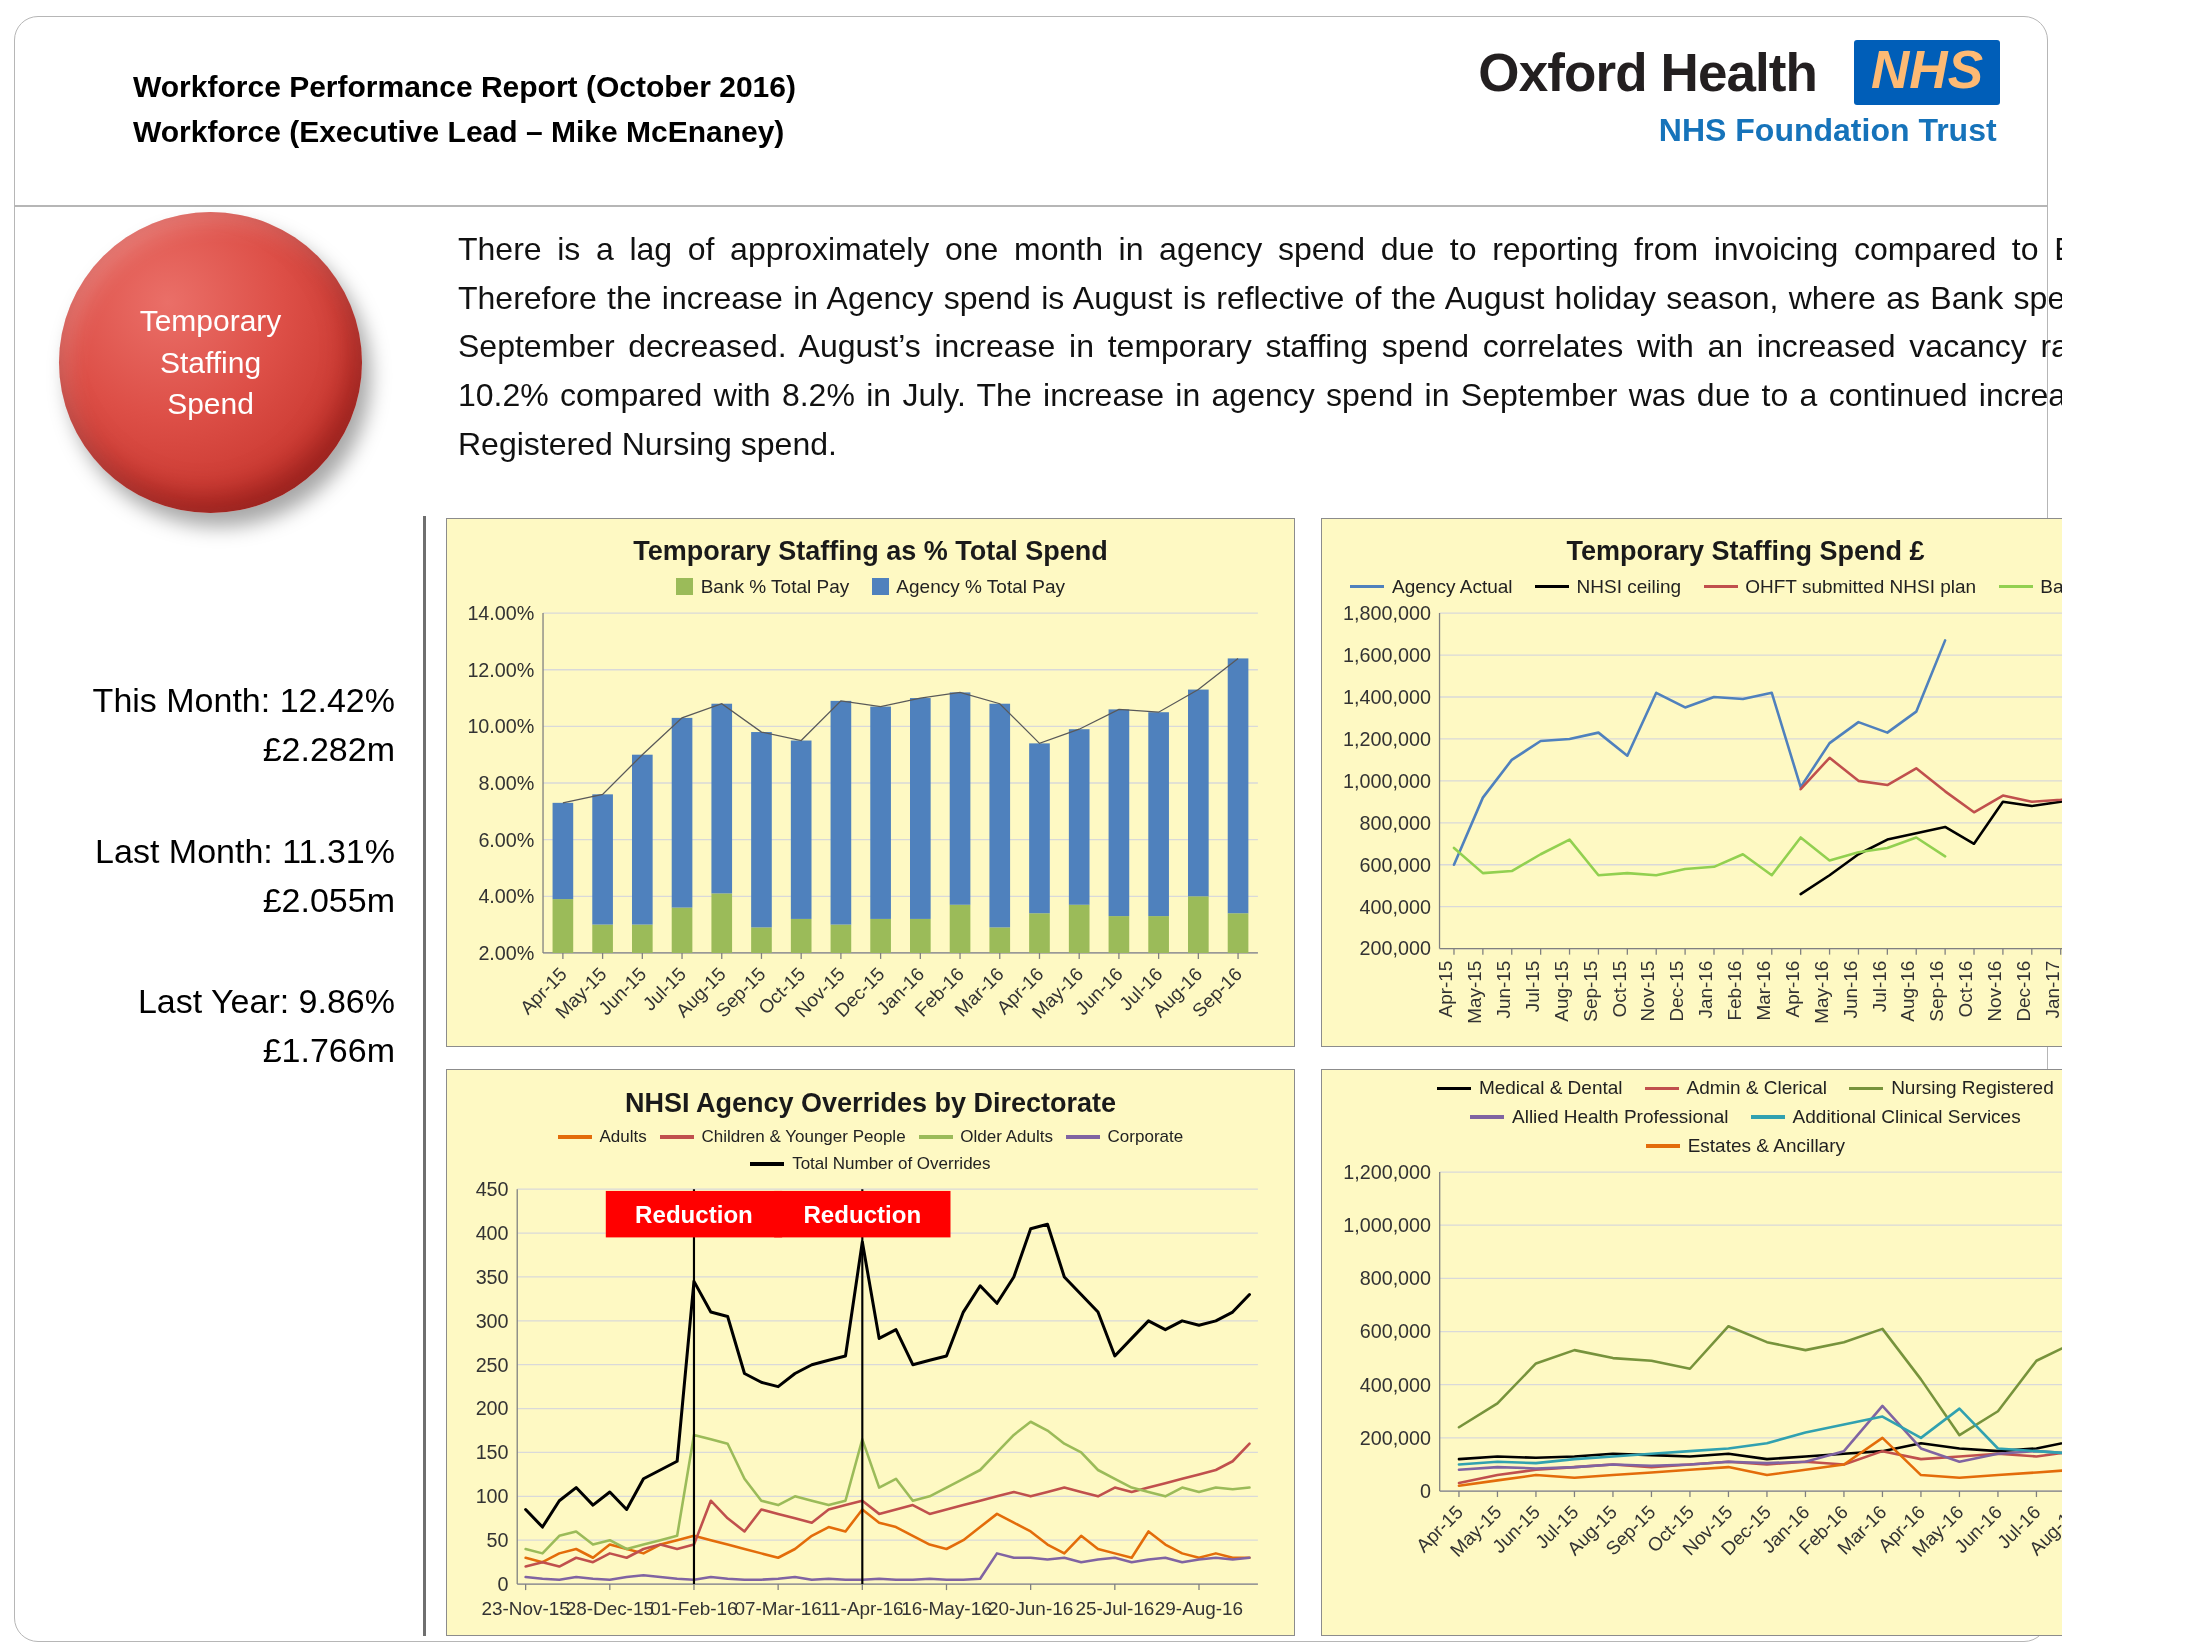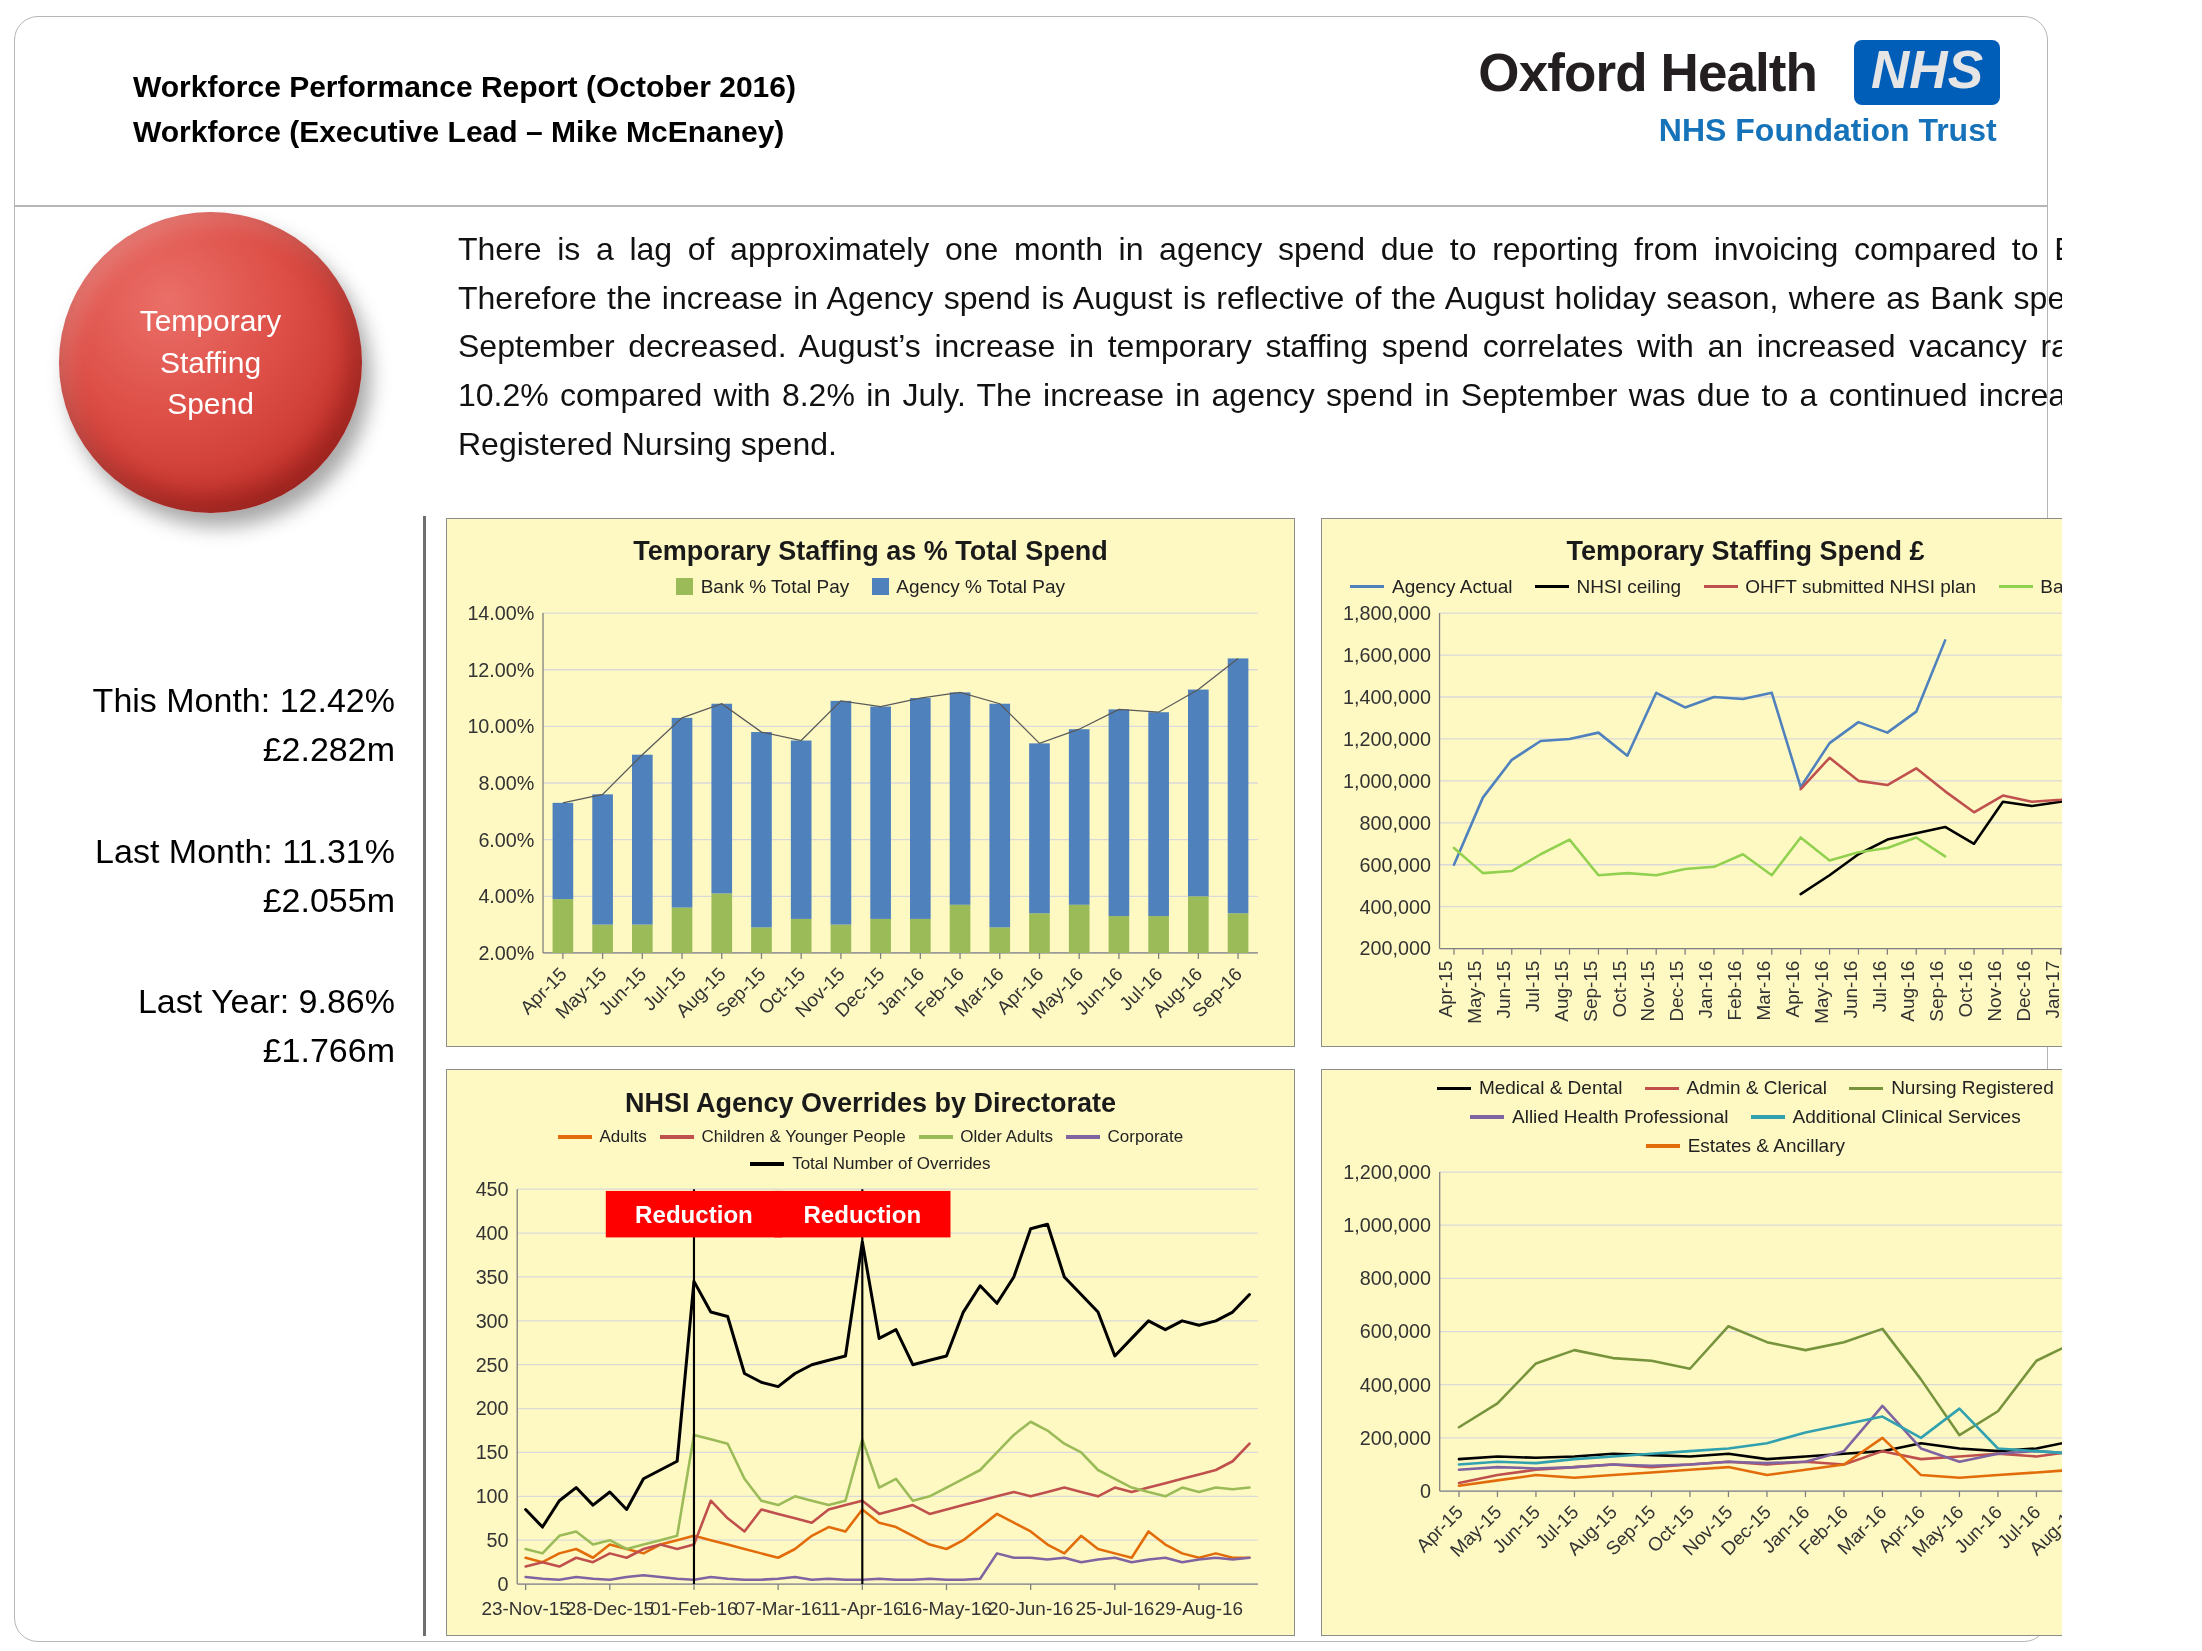--- a/index.html
+++ b/index.html
@@ -7,22 +7,22 @@
           font-family:"Liberation Sans","DejaVu Sans",sans-serif; color:#000; overflow:hidden; }
   .frame { position:absolute; left:13.8px; top:15.5px; right:13.8px; bottom:10.3px;
            border:1.7px solid #b6b6b6; border-radius:24px; }
   .header-divider { position:absolute; left:13.8px; right:13.8px; top:205px; height:1.7px; background:#b6b6b6; }
 
   .header-titles { position:absolute; left:133px; top:64px; font-size:30px; font-weight:bold; line-height:1.5; }
 
   .logo { position:absolute; right:62px; top:40px; display:flex; flex-direction:column; align-items:flex-end; gap:6.9px; }
   .logo-row { display:flex; align-items:center; gap:37px; }
   .logo-brand { font-size:53px; color:#231f20; font-weight:bold; letter-spacing:-0.9px; }
-  .nhs-box { background:#005EB8; color:#e5e5e5; font-style:italic; font-weight:bold; font-size:53px;
-             padding:3.4px 17px 8.6px; line-height:1; border-radius:8px; }
+  .nhs-box { background:#005EB8; color:#fdba74; font-style:italic; font-weight:bold; font-size:53px;
+             padding:3.4px 17px 8.6px; line-height:1; border-radius:3px; }
   .logo-sub { font-size:32px; color:#1673ba; font-weight:bold; margin-right:3.4px; }
 
   .badge { position:absolute; left:59px; top:212px; width:303px; height:301px; border-radius:50%;
            background: radial-gradient(circle at 36% 30%, #ea6f68 0%, #dd4f47 40%, #cb3a32 70%, #b23028 100%);
            box-shadow: 8.6px 13.8px 20.6px rgba(0,0,0,0.35),
                        inset -8.6px -15.5px 27.5px rgba(110,10,10,0.5),
                        inset 8.6px 10.3px 22.4px rgba(255,255,255,0.22);
            display:flex; flex-direction:column; align-items:center; justify-content:center;
            text-align:center; color:#fff; font-size:30px; line-height:1.38; }
 

